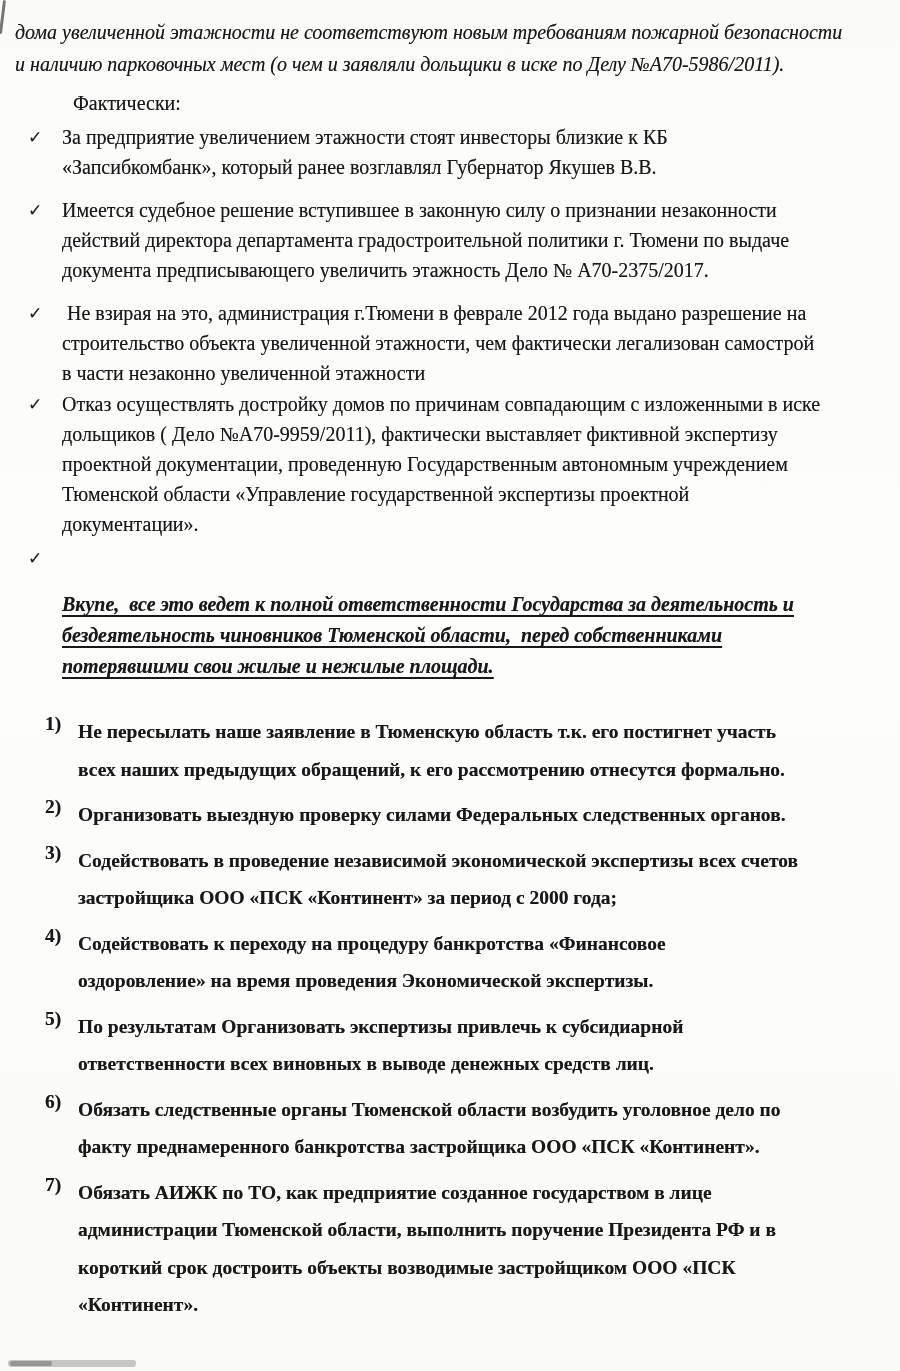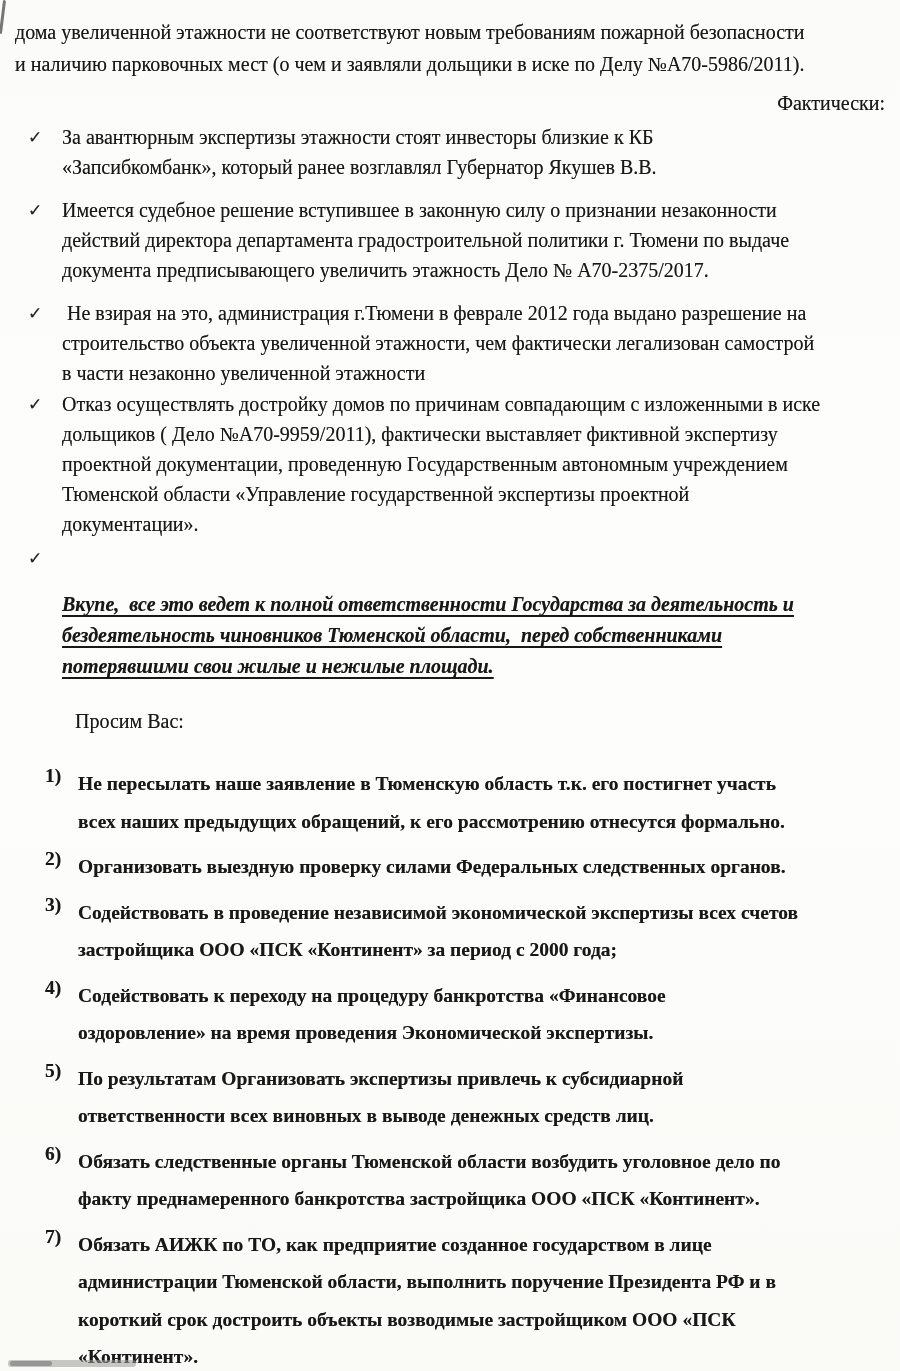--- a/index.html
+++ b/index.html
@@ -18,26 +18,26 @@
     font-family: "Liberation Serif", serif;
     color: #181818;
     text-shadow: 0 0 0.6px rgba(30,30,30,0.55);
   }
 
   .intro {
     font-size: 20px;
     line-height: 32px;
     margin: 0 0 10px 0;
     white-space: pre-wrap;
+    font-style: italic;
   }
   .fact-label {
     font-size: 20px;
     line-height: 26px;
     margin: 0 0 6px 58px;
-    text-align: right;
   }
   .bullet {
     display: flex;
     font-size: 20px;
     line-height: 30px;
     margin-bottom: 13px;
   }
   .bullet .check {
     flex: 0 0 34px;
     margin-left: 13px;
@@ -120,21 +120,21 @@
 
   <p class="intro">дома увеличенной этажности не соответствуют новым требованиям пожарной безопасности
 и наличию парковочных мест (о чем и заявляли дольщики в иске по Делу №А70-5986/2011).</p>
 
   <div class="fact-label">Фактически:</div>
 
   <div class="bullets">
 
     <div class="bullet b1">
       <span class="check">✓</span>
-      <div class="btext">За авантюрным экспертизы этажности стоят инвесторы близкие к КБ
+      <div class="btext">За предприятие увеличением этажности стоят инвесторы близкие к КБ
 «Запсибкомбанк», который ранее возглавлял Губернатор Якушев В.В.</div>
     </div>
 
     <div class="bullet b2">
       <span class="check">✓</span>
       <div class="btext">Имеется судебное решение вступившее в законную силу о признании незаконности
 действий директора департамента градостроительной политики г. Тюмени по выдаче
 документа предписывающего увеличить этажность Дело № А70-2375/2017.</div>
     </div>
 
@@ -156,21 +156,20 @@
 
     <div class="bullet b5">
       <span class="check">✓</span>
       <div class="btext">Вкупе,  все это ведет к полной ответственности Государства за деятельность и
 бездеятельность чиновников Тюменской области,  перед собственниками
 потерявшими свои жилые и нежилые площади.</div>
     </div>
 
   </div>
 
-  <div class="request-label">Просим Вас:</div>
 
   <div class="requests">
 
     <div class="req">
       <span class="rnum">1)</span>
       <div class="rtext">Не пересылать наше заявление в Тюменскую область т.к. его постигнет участь
 всех наших предыдущих обращений, к его рассмотрению отнесутся формально.</div>
     </div>
 
     <div class="req">

